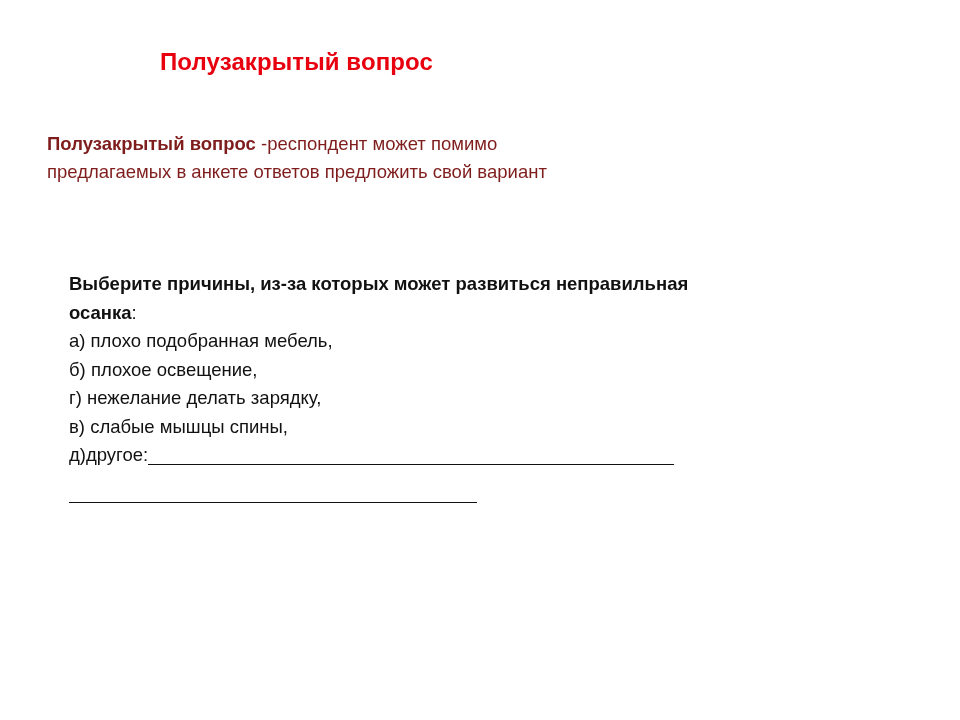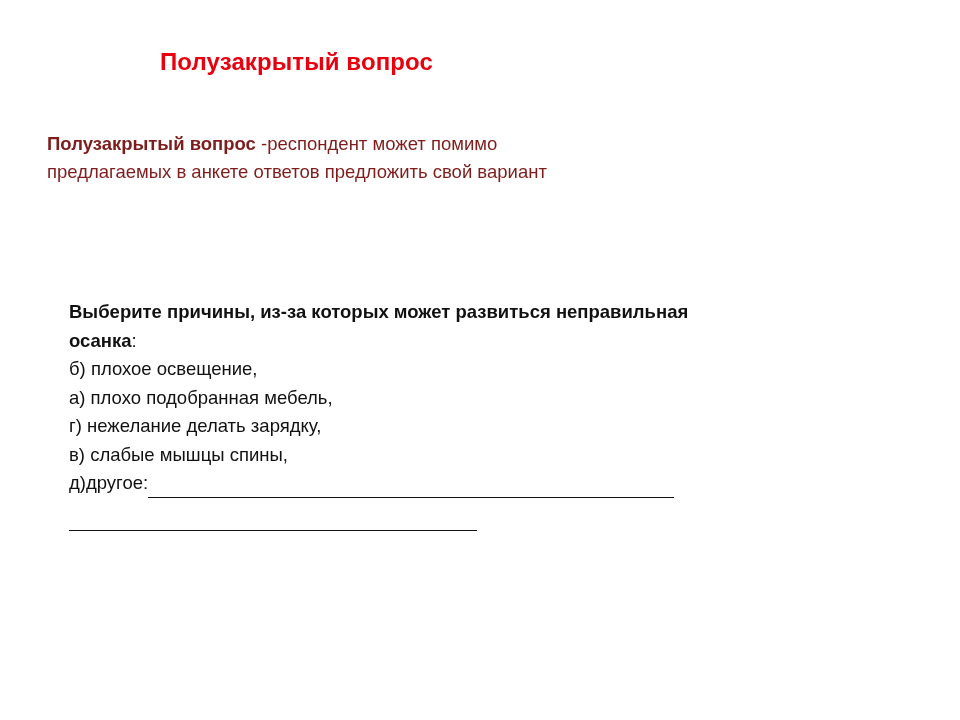--- a/index.html
+++ b/index.html
@@ -38,31 +38,30 @@
       font-weight: bold;
     }
     .question-block {
       position: absolute;
       left: 69px;
       top: 270px;
       width: 640px;
       font-size: 18.5px;
       line-height: 28.5px;
       color: #111111;
-      margin-top: 28px;
     }
     .question-text .q-bold {
       font-weight: bold;
     }
     .option {
       white-space: nowrap;
     }
     .other-line {
       display: flex;
-      align-items: flex-end;
+      align-items: center;
       white-space: nowrap;
     }
     .blank {
       display: inline-block;
       border-bottom: 1.5px solid #111111;
       height: 18px;
     }
     .blank-1 {
       width: 526px;
     }
@@ -80,22 +79,22 @@
   <div class="slide-title">Полузакрытый вопрос</div>
 
   <div class="definition">
     <span class="term">Полузакрытый вопрос</span><span> -респондент может помимо предлагаемых в анкете ответов предложить свой вариант</span>
   </div>
 
   <div class="question-block">
     <div class="question-text">
       <span class="q-bold">Выберите причины, из-за которых может развиться неправильная осанка</span><span>:</span>
     </div>
+    <div class="option">а) плохо подобранная мебель,</div>
     <div class="option">б) плохое освещение,</div>
-    <div class="option">а) плохо подобранная мебель,</div>
     <div class="option">г) нежелание делать зарядку,</div>
     <div class="option">в) слабые мышцы спины,</div>
     <div class="other-line">
       <span>д)другое:</span>
       <span class="blank blank-1"></span>
     </div>
     <span class="blank blank-2"></span>
   </div>
 
 </div>

